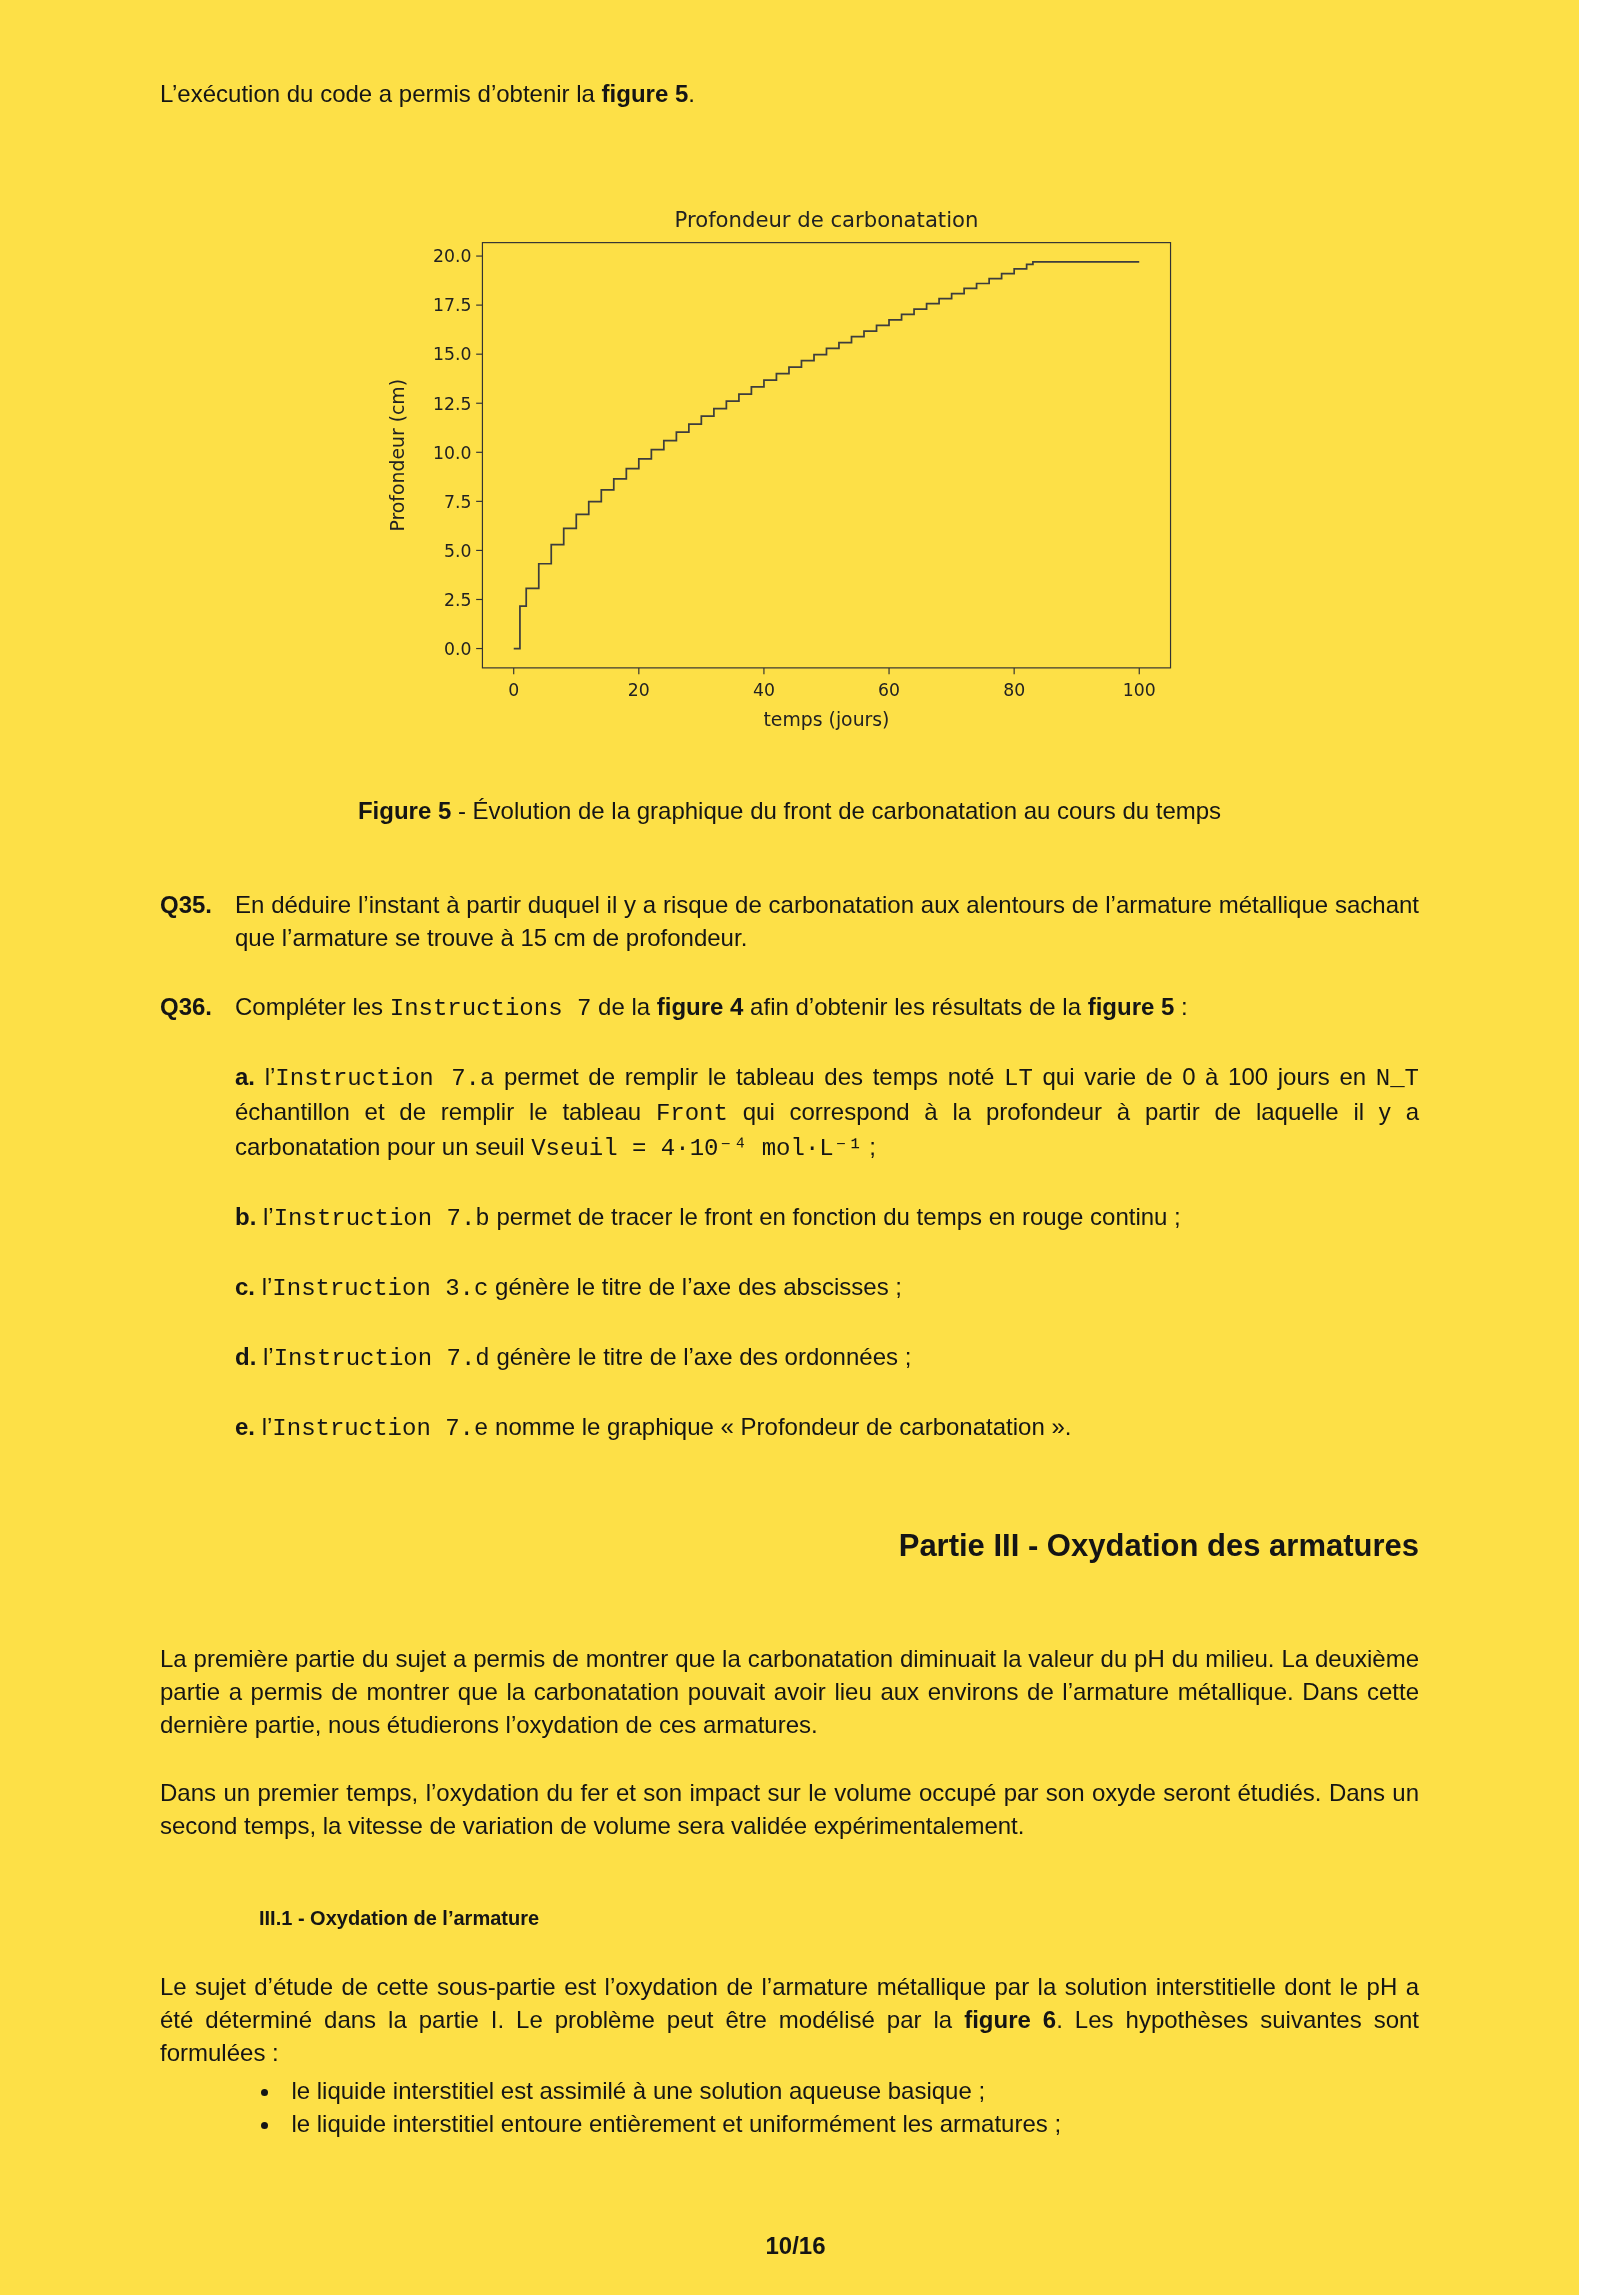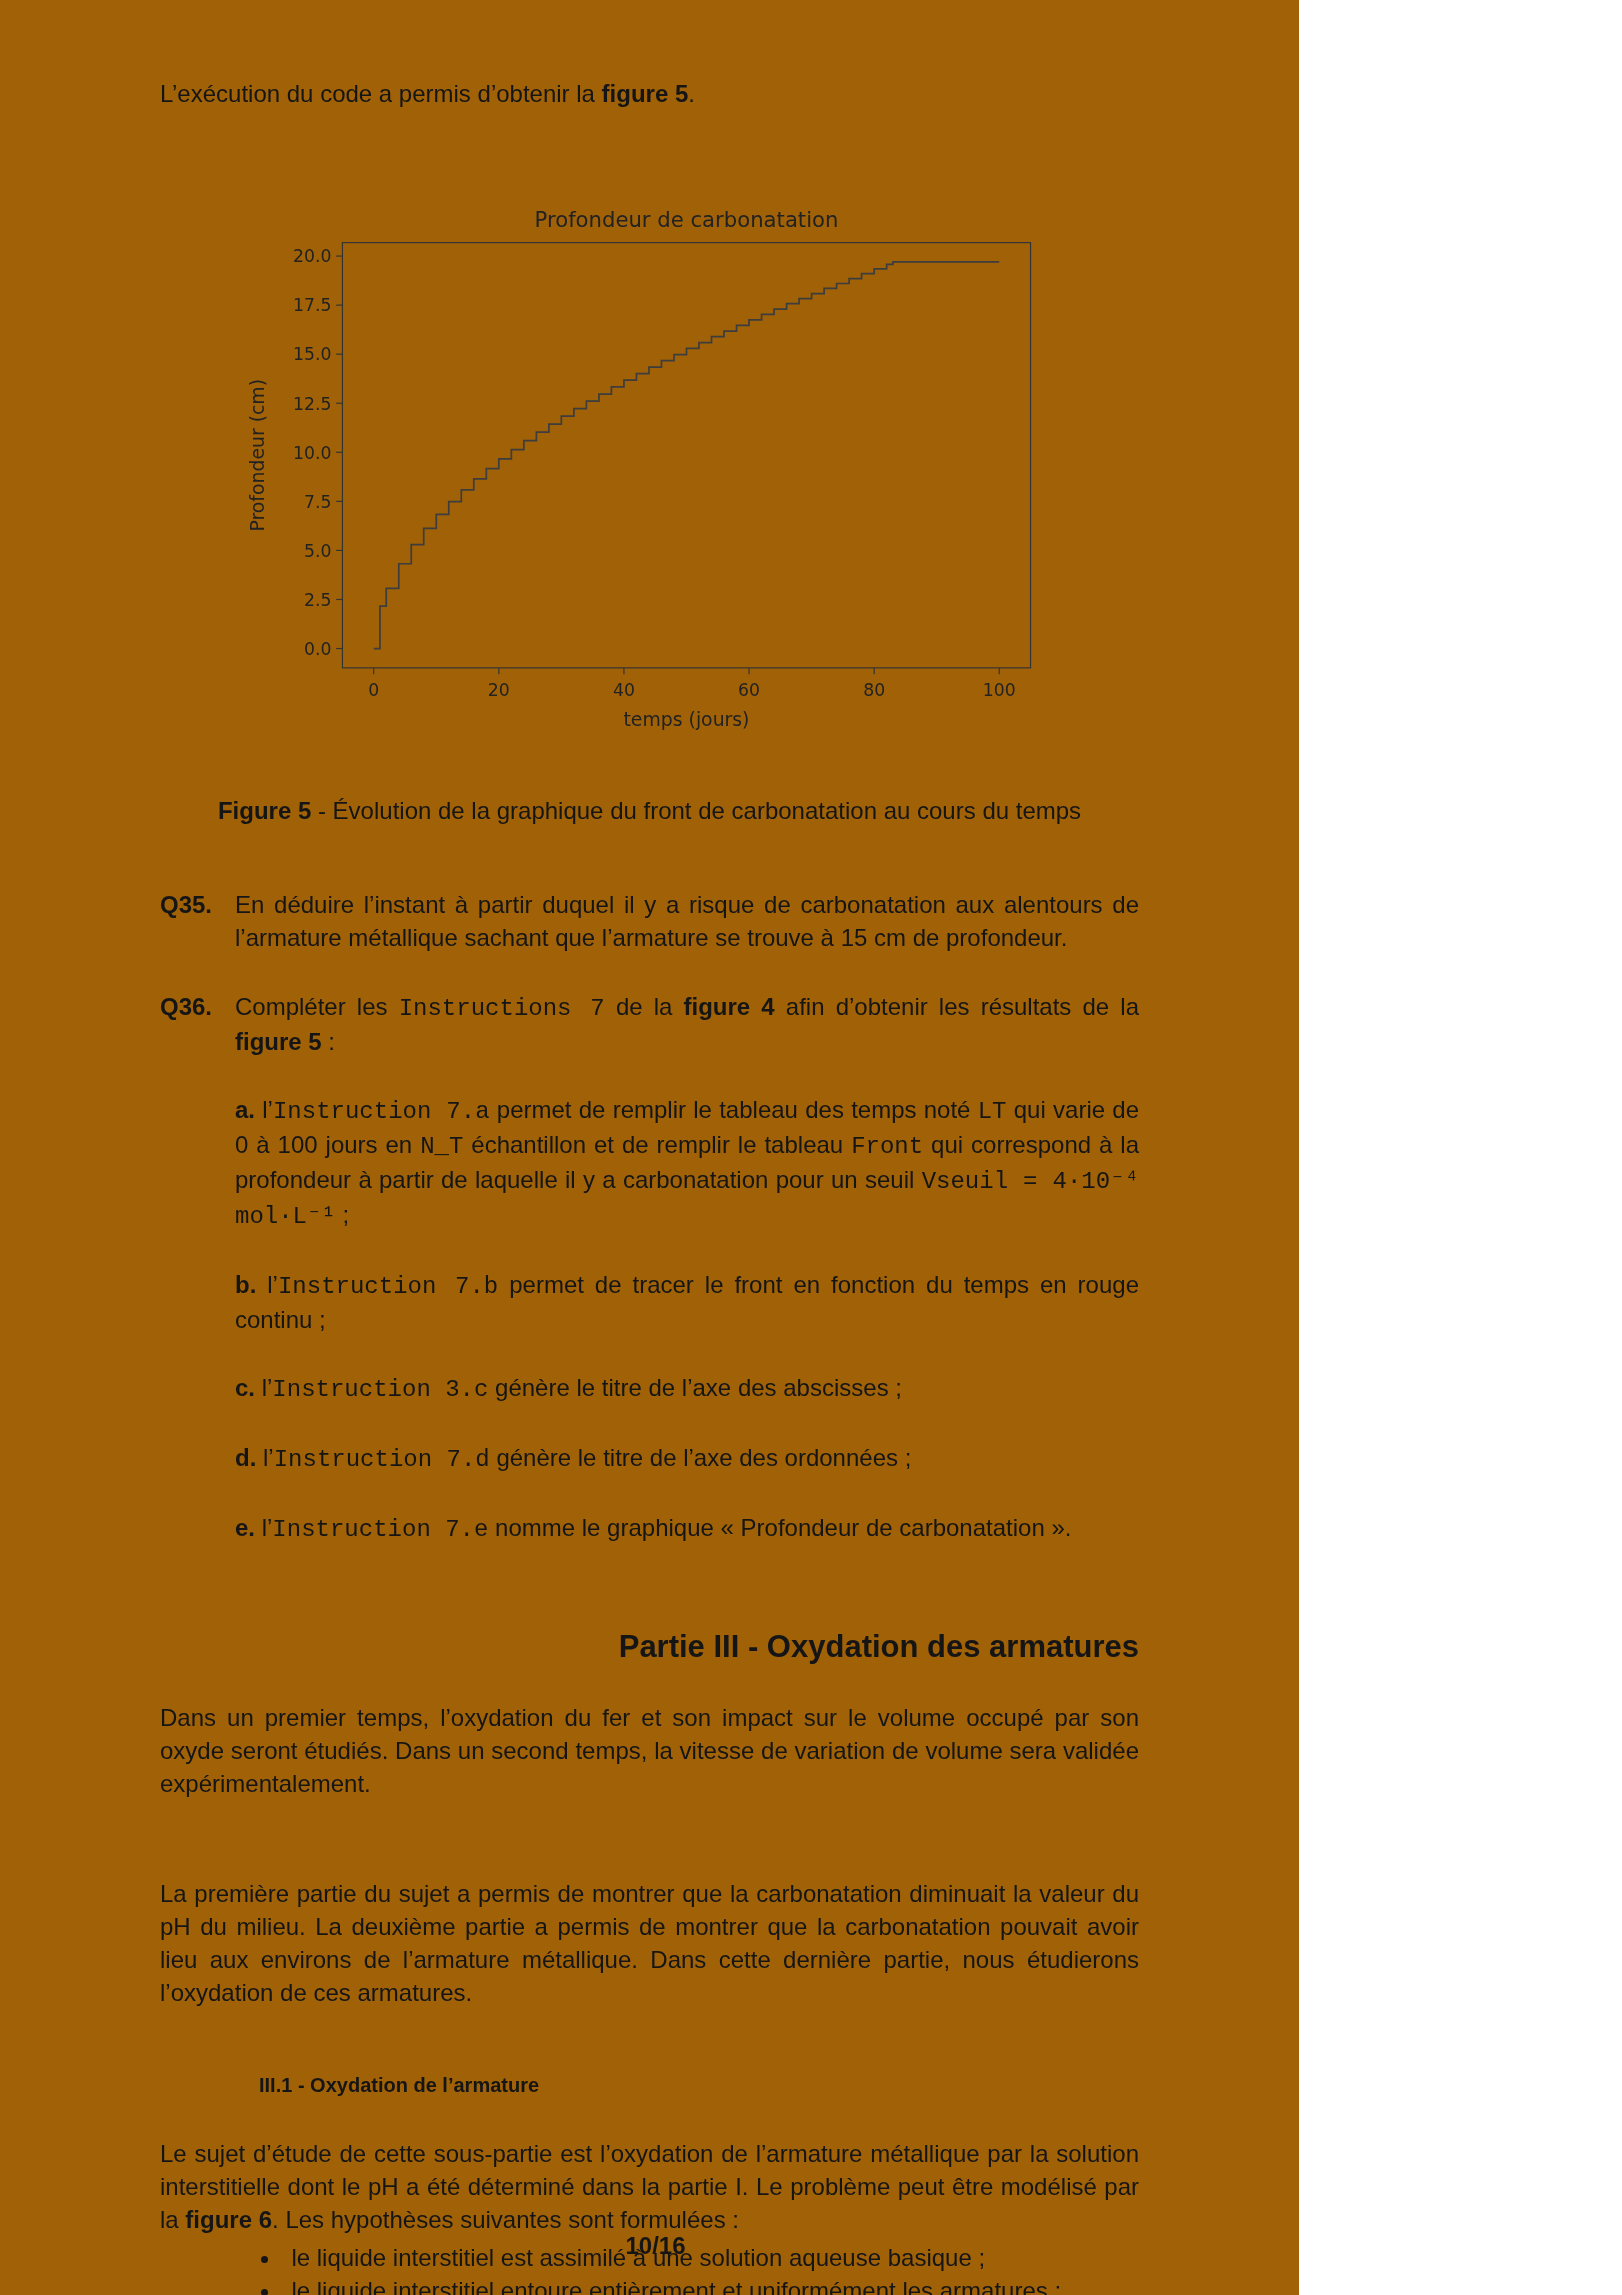--- a/index.html
+++ b/index.html
@@ -1,17 +1,17 @@
 <!DOCTYPE html>
 <html style="font-size:12.6px"><head>
 <meta charset="utf-8">
 <style>
   html,body{margin:0;padding:0;background:#ffffff;}
   .page{
-    position:relative;width:1299px;height:2295px;background:#a16207;
+    position:relative;width:1579px;height:2295px;background:#fde047;
     font-family:"Liberation Sans","DejaVu Sans",sans-serif;
     font-size:24px;line-height:33px;color:#151515;
     box-sizing:border-box;padding:77px 160px 0 160px;overflow:hidden;
   }
   .b{font-weight:700;}
   .m{font-family:"Liberation Mono","DejaVu Sans Mono",monospace;}
   .p{margin:0;text-align:justify;}
   .intro{text-align:left;}
   .figure{display:block;width:816px;margin:93px auto 0;}
   .caption{margin:33px 0 0;text-align:center;}
@@ -95,22 +95,22 @@
   <div>
       <p class="subitem"><span class="b">a.</span><span> l’</span><span class="m">Instruction 7.a</span><span> permet de remplir le tableau des temps noté </span><span class="m">LT</span><span> qui varie de 0 à 100 jours en </span><span class="m">N_T</span><span> échantillon et de remplir le tableau </span><span class="m">Front</span><span> qui correspond à la profondeur à partir de laquelle il y a carbonatation pour un seuil </span><span class="m">Vseuil = 4·10⁻⁴ mol·L⁻¹</span><span> ;</span></p>
       <p class="subitem"><span class="b">b.</span><span> l’</span><span class="m">Instruction 7.b</span><span> permet de tracer le front en fonction du temps en rouge continu ;</span></p>
       <p class="subitem"><span class="b">c.</span><span> l’</span><span class="m">Instruction 3.c</span><span> génère le titre de l’axe des abscisses ;</span></p>
       <p class="subitem"><span class="b">d.</span><span> l’</span><span class="m">Instruction 7.d</span><span> génère le titre de l’axe des ordonnées ;</span></p>
       <p class="subitem"><span class="b">e.</span><span> l’</span><span class="m">Instruction 7.e</span><span> nomme le graphique « Profondeur de carbonatation ».</span></p>
     </div>
 
   <h1 class="h1">Partie III - Oxydation des armatures</h1>
 
+  <p class="p p1">La première partie du sujet a permis de montrer que la carbonatation diminuait la valeur du pH du milieu. La deuxième partie a permis de montrer que la carbonatation pouvait avoir lieu aux environs de l’armature métallique. Dans cette dernière partie, nous étudierons l’oxydation de ces armatures.</p>
   <p class="p p2">Dans un premier temps, l’oxydation du fer et son impact sur le volume occupé par son oxyde seront étudiés. Dans un second temps, la vitesse de variation de volume sera validée expérimentalement.</p>
-  <p class="p p1">La première partie du sujet a permis de montrer que la carbonatation diminuait la valeur du pH du milieu. La deuxième partie a permis de montrer que la carbonatation pouvait avoir lieu aux environs de l’armature métallique. Dans cette dernière partie, nous étudierons l’oxydation de ces armatures.</p>
 
   <h2 class="h2">III.1 - Oxydation de l’armature</h2>
 
   <p class="p p3"><span>Le sujet d’étude de cette sous-partie est l’oxydation de l’armature métallique par la solution interstitielle dont le pH a été déterminé dans la partie I. Le problème peut être modélisé par la </span><span class="b">figure 6</span><span>. Les hypothèses suivantes sont formulées :</span></p>
 
   <ul class="bullets">
       <li>le liquide interstitiel est assimilé à une solution aqueuse basique ;</li>
       <li>le liquide interstitiel entoure entièrement et uniformément les armatures ;</li>
     </ul>
 

